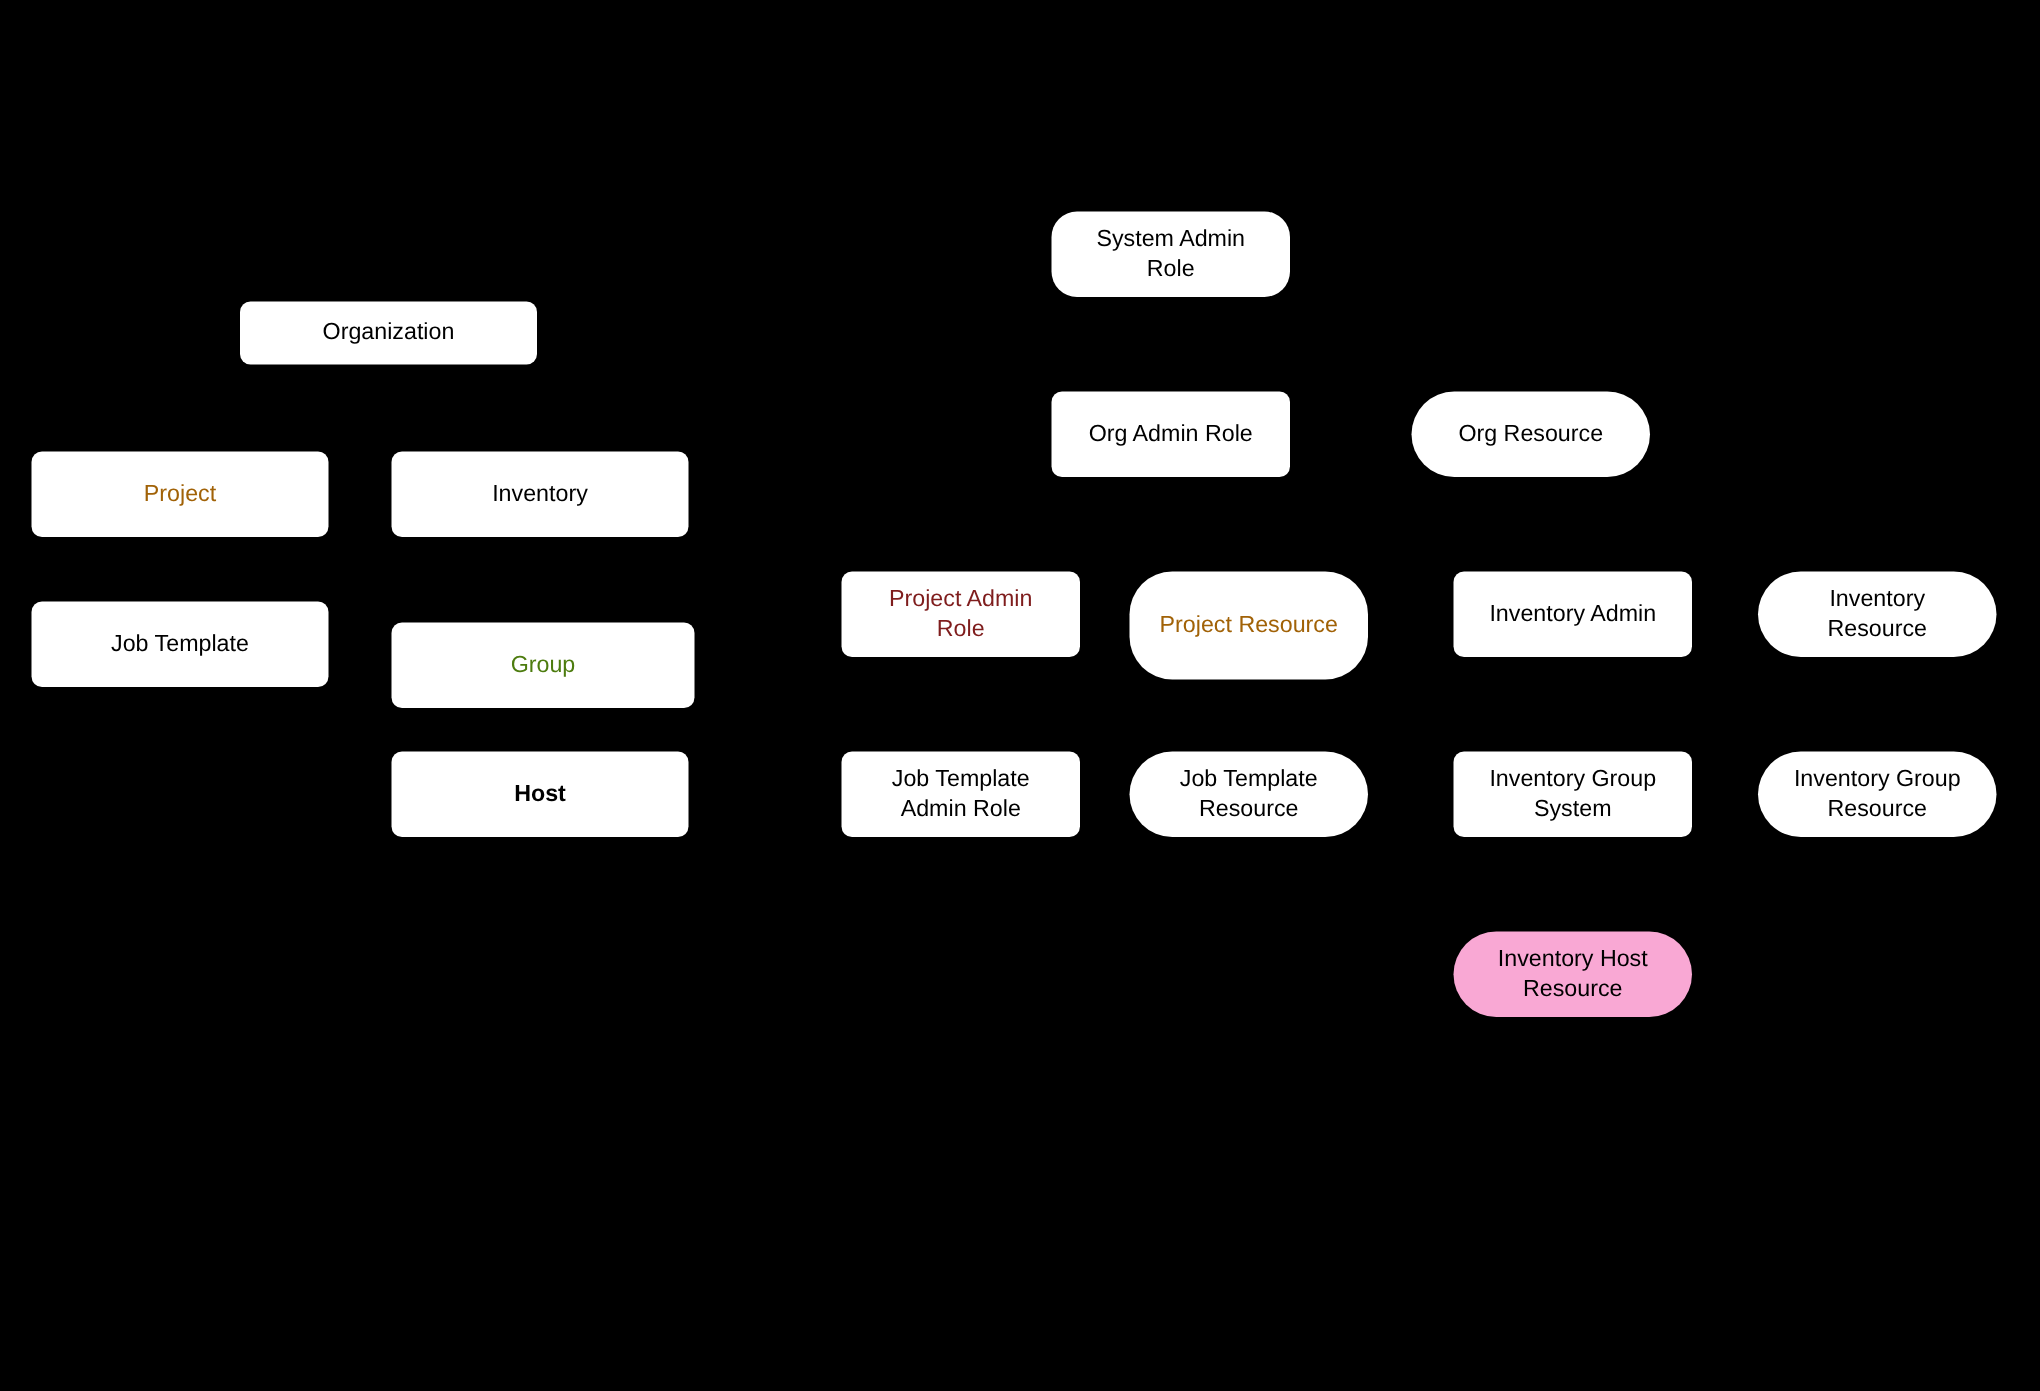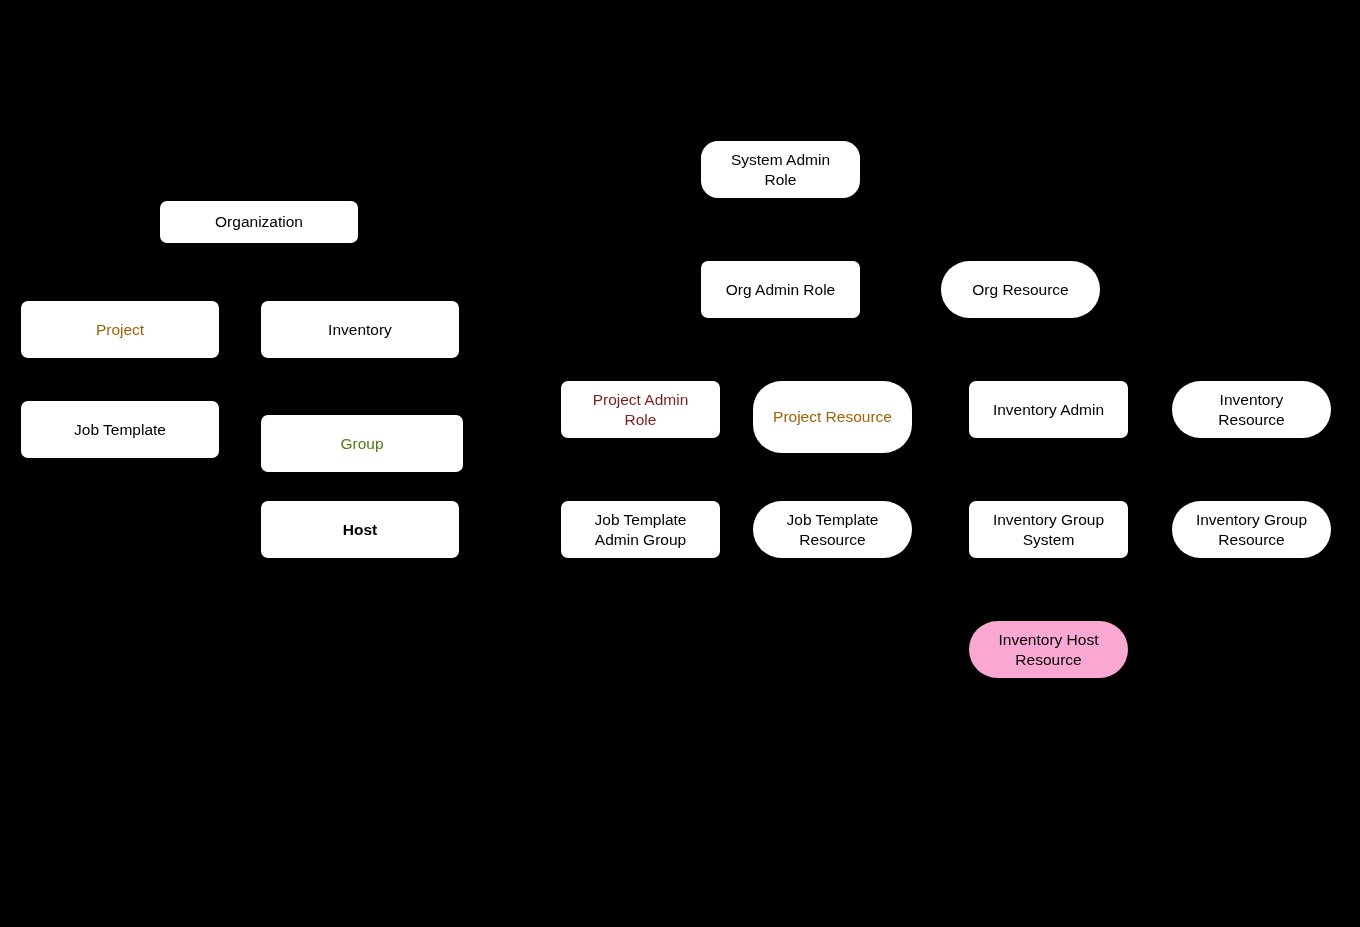--- a/index.html
+++ b/index.html
@@ -110,21 +110,21 @@
     </div>
     <div class="node pill" style="left: 1172px; top: 381px; width: 159px; height: 57px; background: rgb(255, 255, 255); color: rgb(0, 0, 0);">
       <div class="node-label">
         <div>Inventory</div>
         <div>Resource</div>
       </div>
     </div>
     <div class="node rect" style="left: 561px; top: 501px; width: 159px; height: 57px; background: rgb(255, 255, 255); color: rgb(0, 0, 0);">
       <div class="node-label">
         <div>Job Template</div>
-        <div>Admin Group</div>
+        <div>Admin Role</div>
       </div>
     </div>
     <div class="node pill" style="left: 753px; top: 501px; width: 159px; height: 57px; background: rgb(255, 255, 255); color: rgb(0, 0, 0);">
       <div class="node-label">
         <div>Job Template</div>
         <div>Resource</div>
       </div>
     </div>
     <div class="node rect" style="left: 969px; top: 501px; width: 159px; height: 57px; background: rgb(255, 255, 255); color: rgb(0, 0, 0);">
       <div class="node-label">

